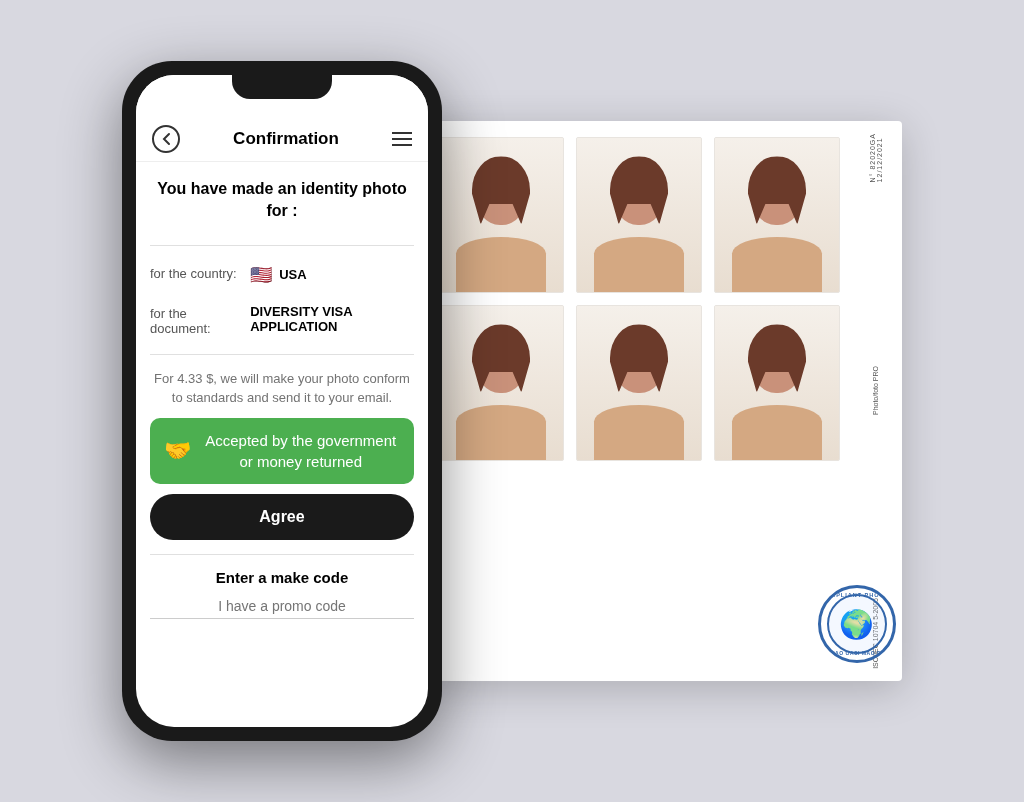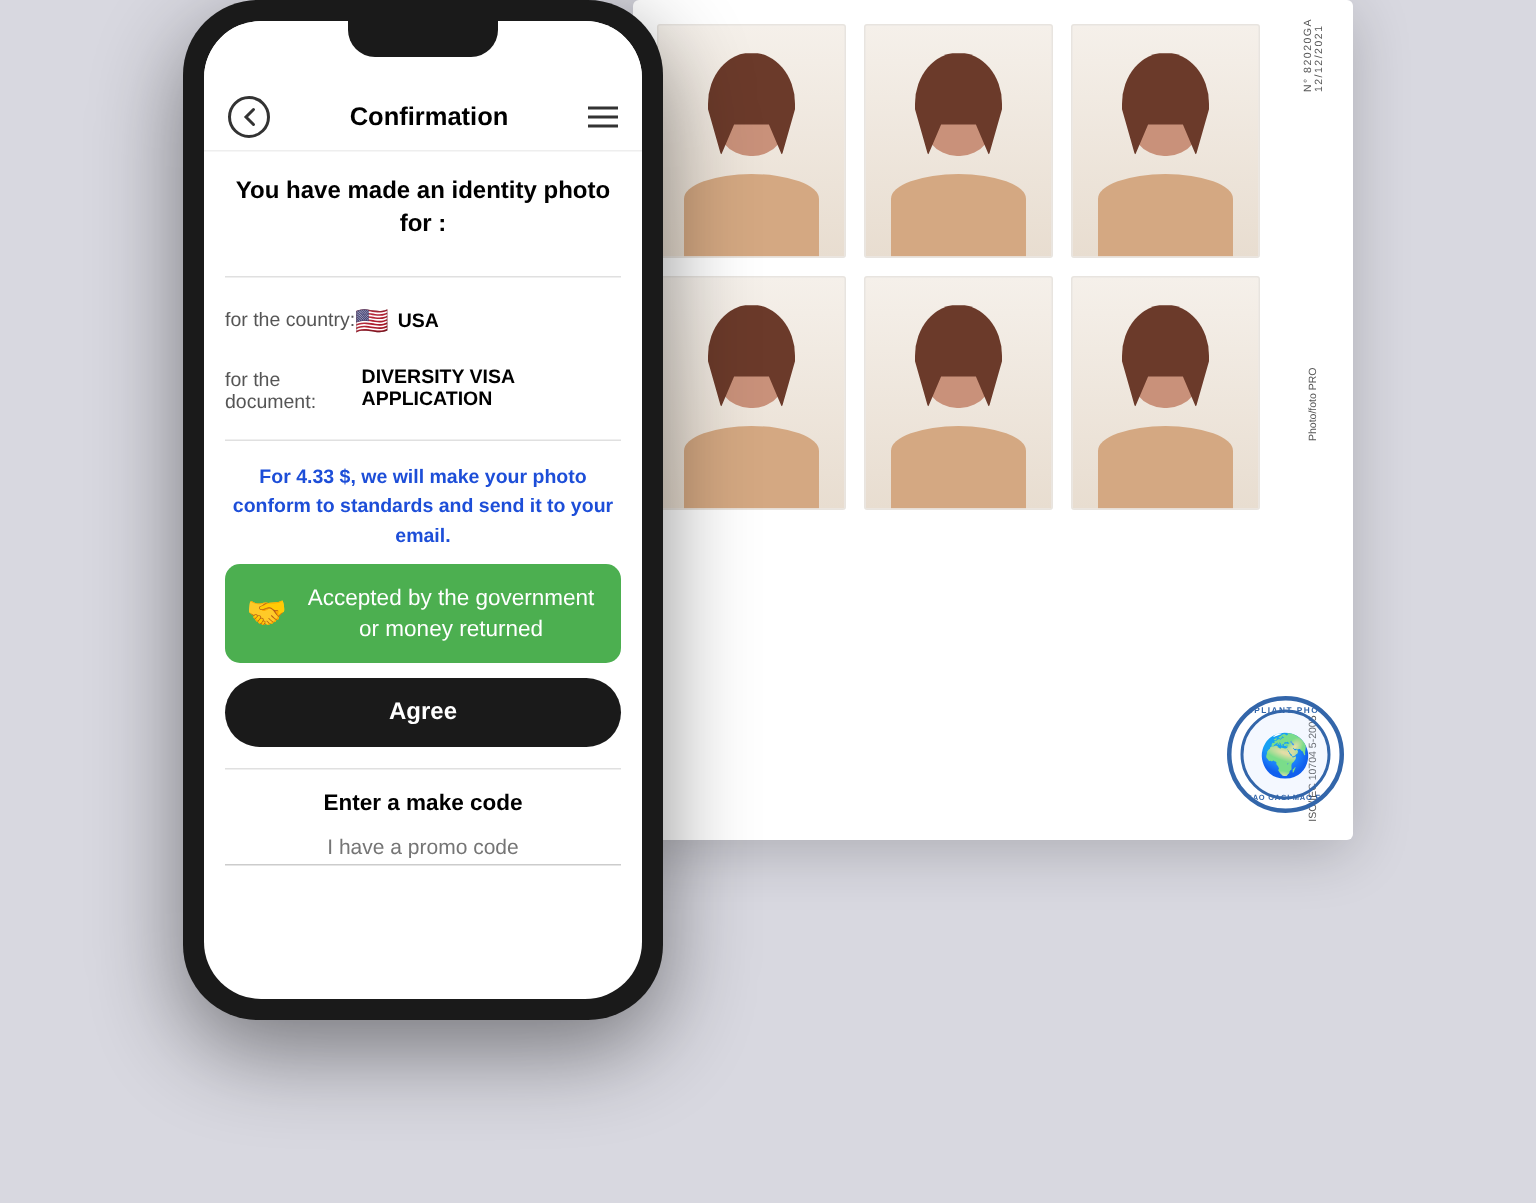--- a/index.html
+++ b/index.html
@@ -9,20 +9,21 @@
       background: #d8d8e0;
       display: flex;
       align-items: center;
       justify-content: center;
       font-family: -apple-system, BlinkMacSystemFont, 'Helvetica Neue', Arial, sans-serif;
       overflow: hidden;
     }
 
     .scene {
       display: flex;
+      align-items: center;
       justify-content: center;
       width: 100%;
       height: 100%;
       position: relative;
     }
 
     
     .phone {
       width: 320px;
       height: 680px;
@@ -126,21 +127,21 @@
       font-size: 16px;
       font-weight: 700;
       color: #000000;
       line-height: 1.4;
       padding-bottom: 8px;
     }
 
     .info-row {
       display: flex;
       align-items: flex-start;
-      gap: 0;
+      gap: 14px;
       padding: 4px 0;
     }
 
     .info-label {
       font-size: 13px;
       color: #555;
       min-width: 72px;
       padding-top: 2px;
     }
 
@@ -158,24 +159,23 @@
     }
 
     .divider {
       height: 1px;
       background: #e0e0e0;
       margin: 4px 0;
     }
 
     .price-text {
       font-size: 13px;
-      color: #1d4ed8;
+      color: #737373;
       text-align: center;
       line-height: 1.5;
-      font-weight: bold;
     }
 
     
     .guarantee-banner {
       background: #4caf50;
       border-radius: 10px;
       padding: 12px 14px;
       display: flex;
       align-items: center;
       gap: 10px;

